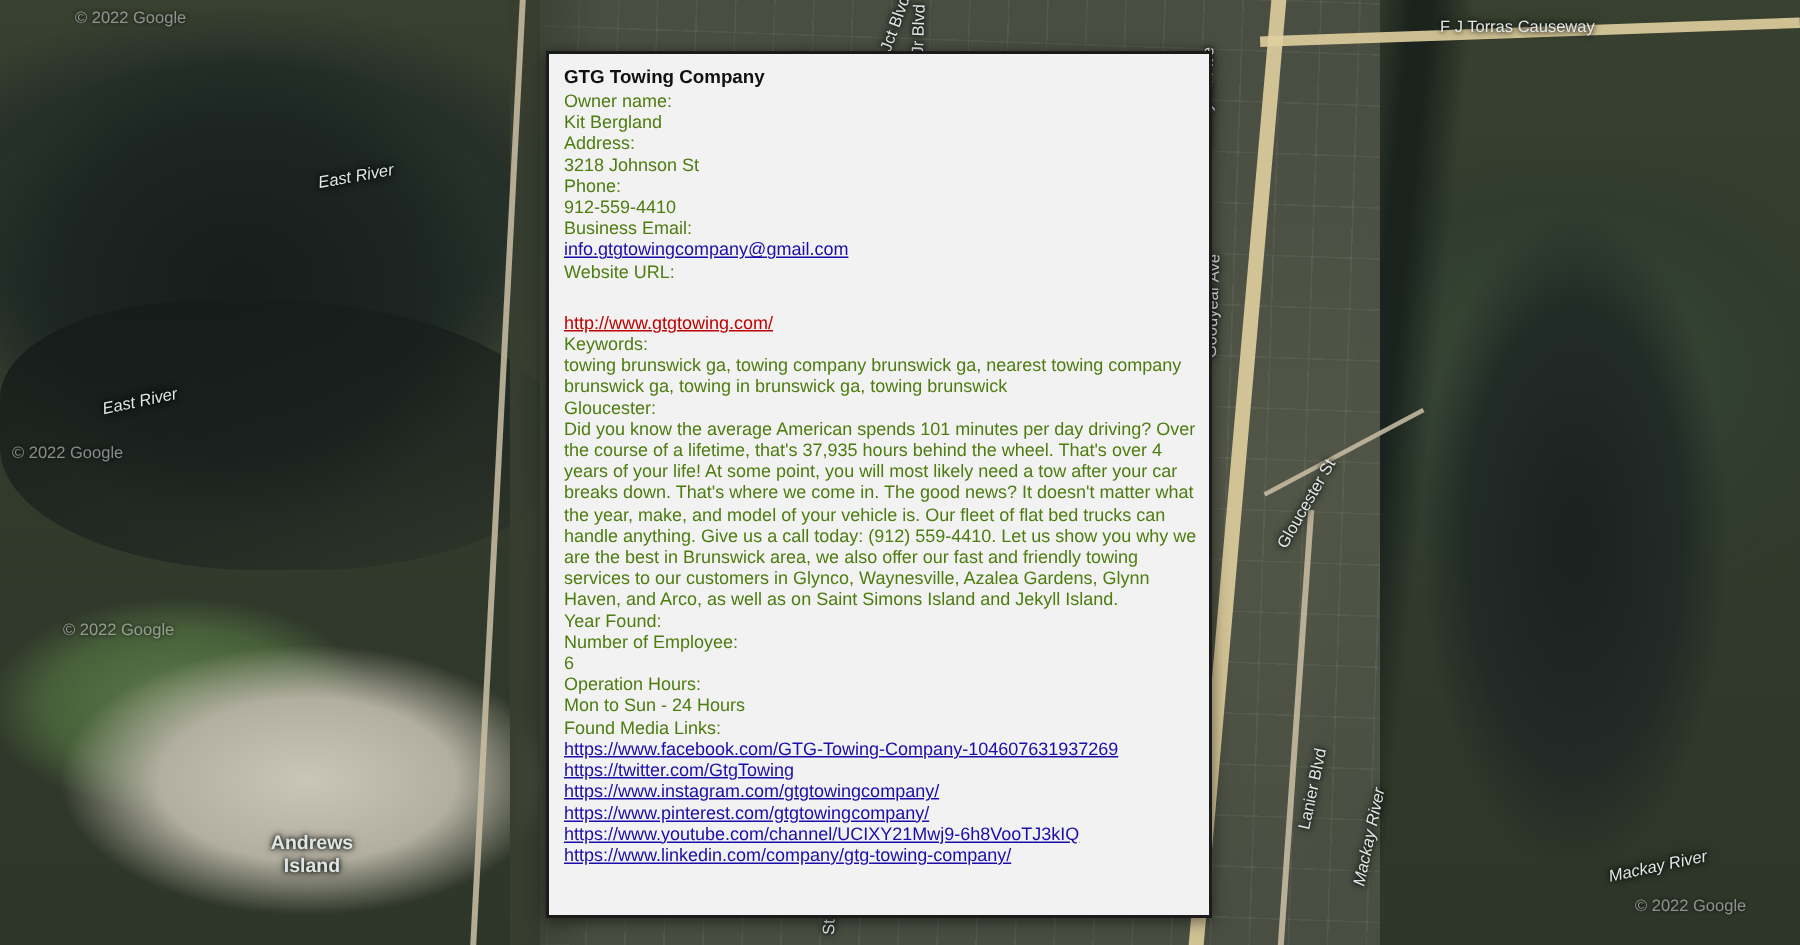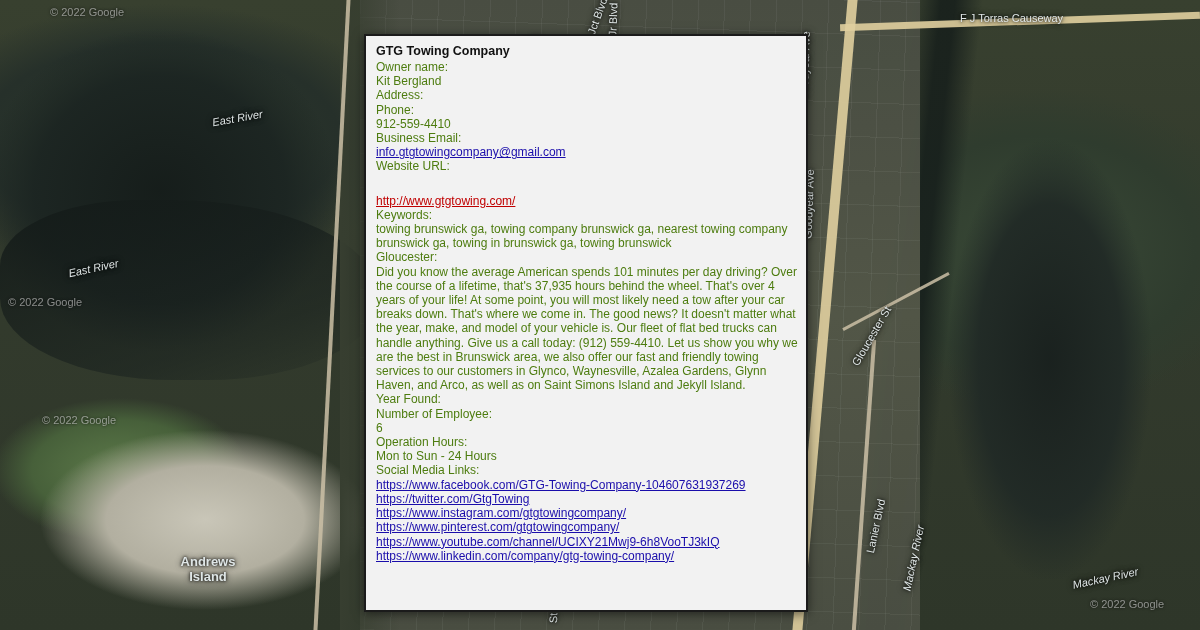--- a/index.html
+++ b/index.html
@@ -191,20 +191,21 @@
   <div class="attrib" style="left:1090px; top:598px;">© 2022 Google</div>
 
   <div id="info-card">
 
     <div class="card-title">GTG Towing Company</div>
 
     <div class="field-label">Owner name:</div>
     <div class="field-value">Kit Bergland</div>
 
     <div class="field-label">Address:</div>
+    <div class="field-value">3218 Johnson St</div>
 
     <div class="field-label">Phone:</div>
     <div class="field-value">912-559-4410</div>
 
     <div class="field-label">Business Email:</div>
     <a class="link blue" href="#">info.gtgtowingcompany@gmail.com</a>
 
     <div class="field-label">Website URL:</div>
     <a class="link red" href="#">http://www.gtgtowing.com/</a>
 
@@ -215,21 +216,21 @@
     <div class="desc-text">Did you know the average American spends 101 minutes per day driving? Over the course of a lifetime, that's 37,935 hours behind the wheel. That's over 4 years of your life! At some point, you will most likely need a tow after your car breaks down. That's where we come in. The good news? It doesn't matter what the year, make, and model of your vehicle is. Our fleet of flat bed trucks can handle anything. Give us a call today: (912) 559-4410. Let us show you why we are the best in Brunswick area, we also offer our fast and friendly towing services to our customers in Glynco, Waynesville, Azalea Gardens, Glynn Haven, and Arco, as well as on Saint Simons Island and Jekyll Island.</div>
 
     <div class="field-label">Year Found:</div>
 
     <div class="field-label">Number of Employee:</div>
     <div class="field-value">6</div>
 
     <div class="field-label">Operation Hours:</div>
     <div class="field-value">Mon to Sun - 24 Hours</div>
 
-    <div class="field-label">Social Media Links:</div>
+    <div class="field-label">Found Media Links:</div>
     <a class="link blue" href="#">https://www.facebook.com/GTG-Towing-Company-104607631937269</a>
     <a class="link blue" href="#">https://twitter.com/GtgTowing</a>
     <a class="link blue" href="#">https://www.instagram.com/gtgtowingcompany/</a>
     <a class="link blue" href="#">https://www.pinterest.com/gtgtowingcompany/</a>
     <a class="link blue" href="#">https://www.youtube.com/channel/UCIXY21Mwj9-6h8VooTJ3kIQ</a>
     <a class="link blue" href="#">https://www.linkedin.com/company/gtg-towing-company/</a>
 
   </div>
 </div>
 

